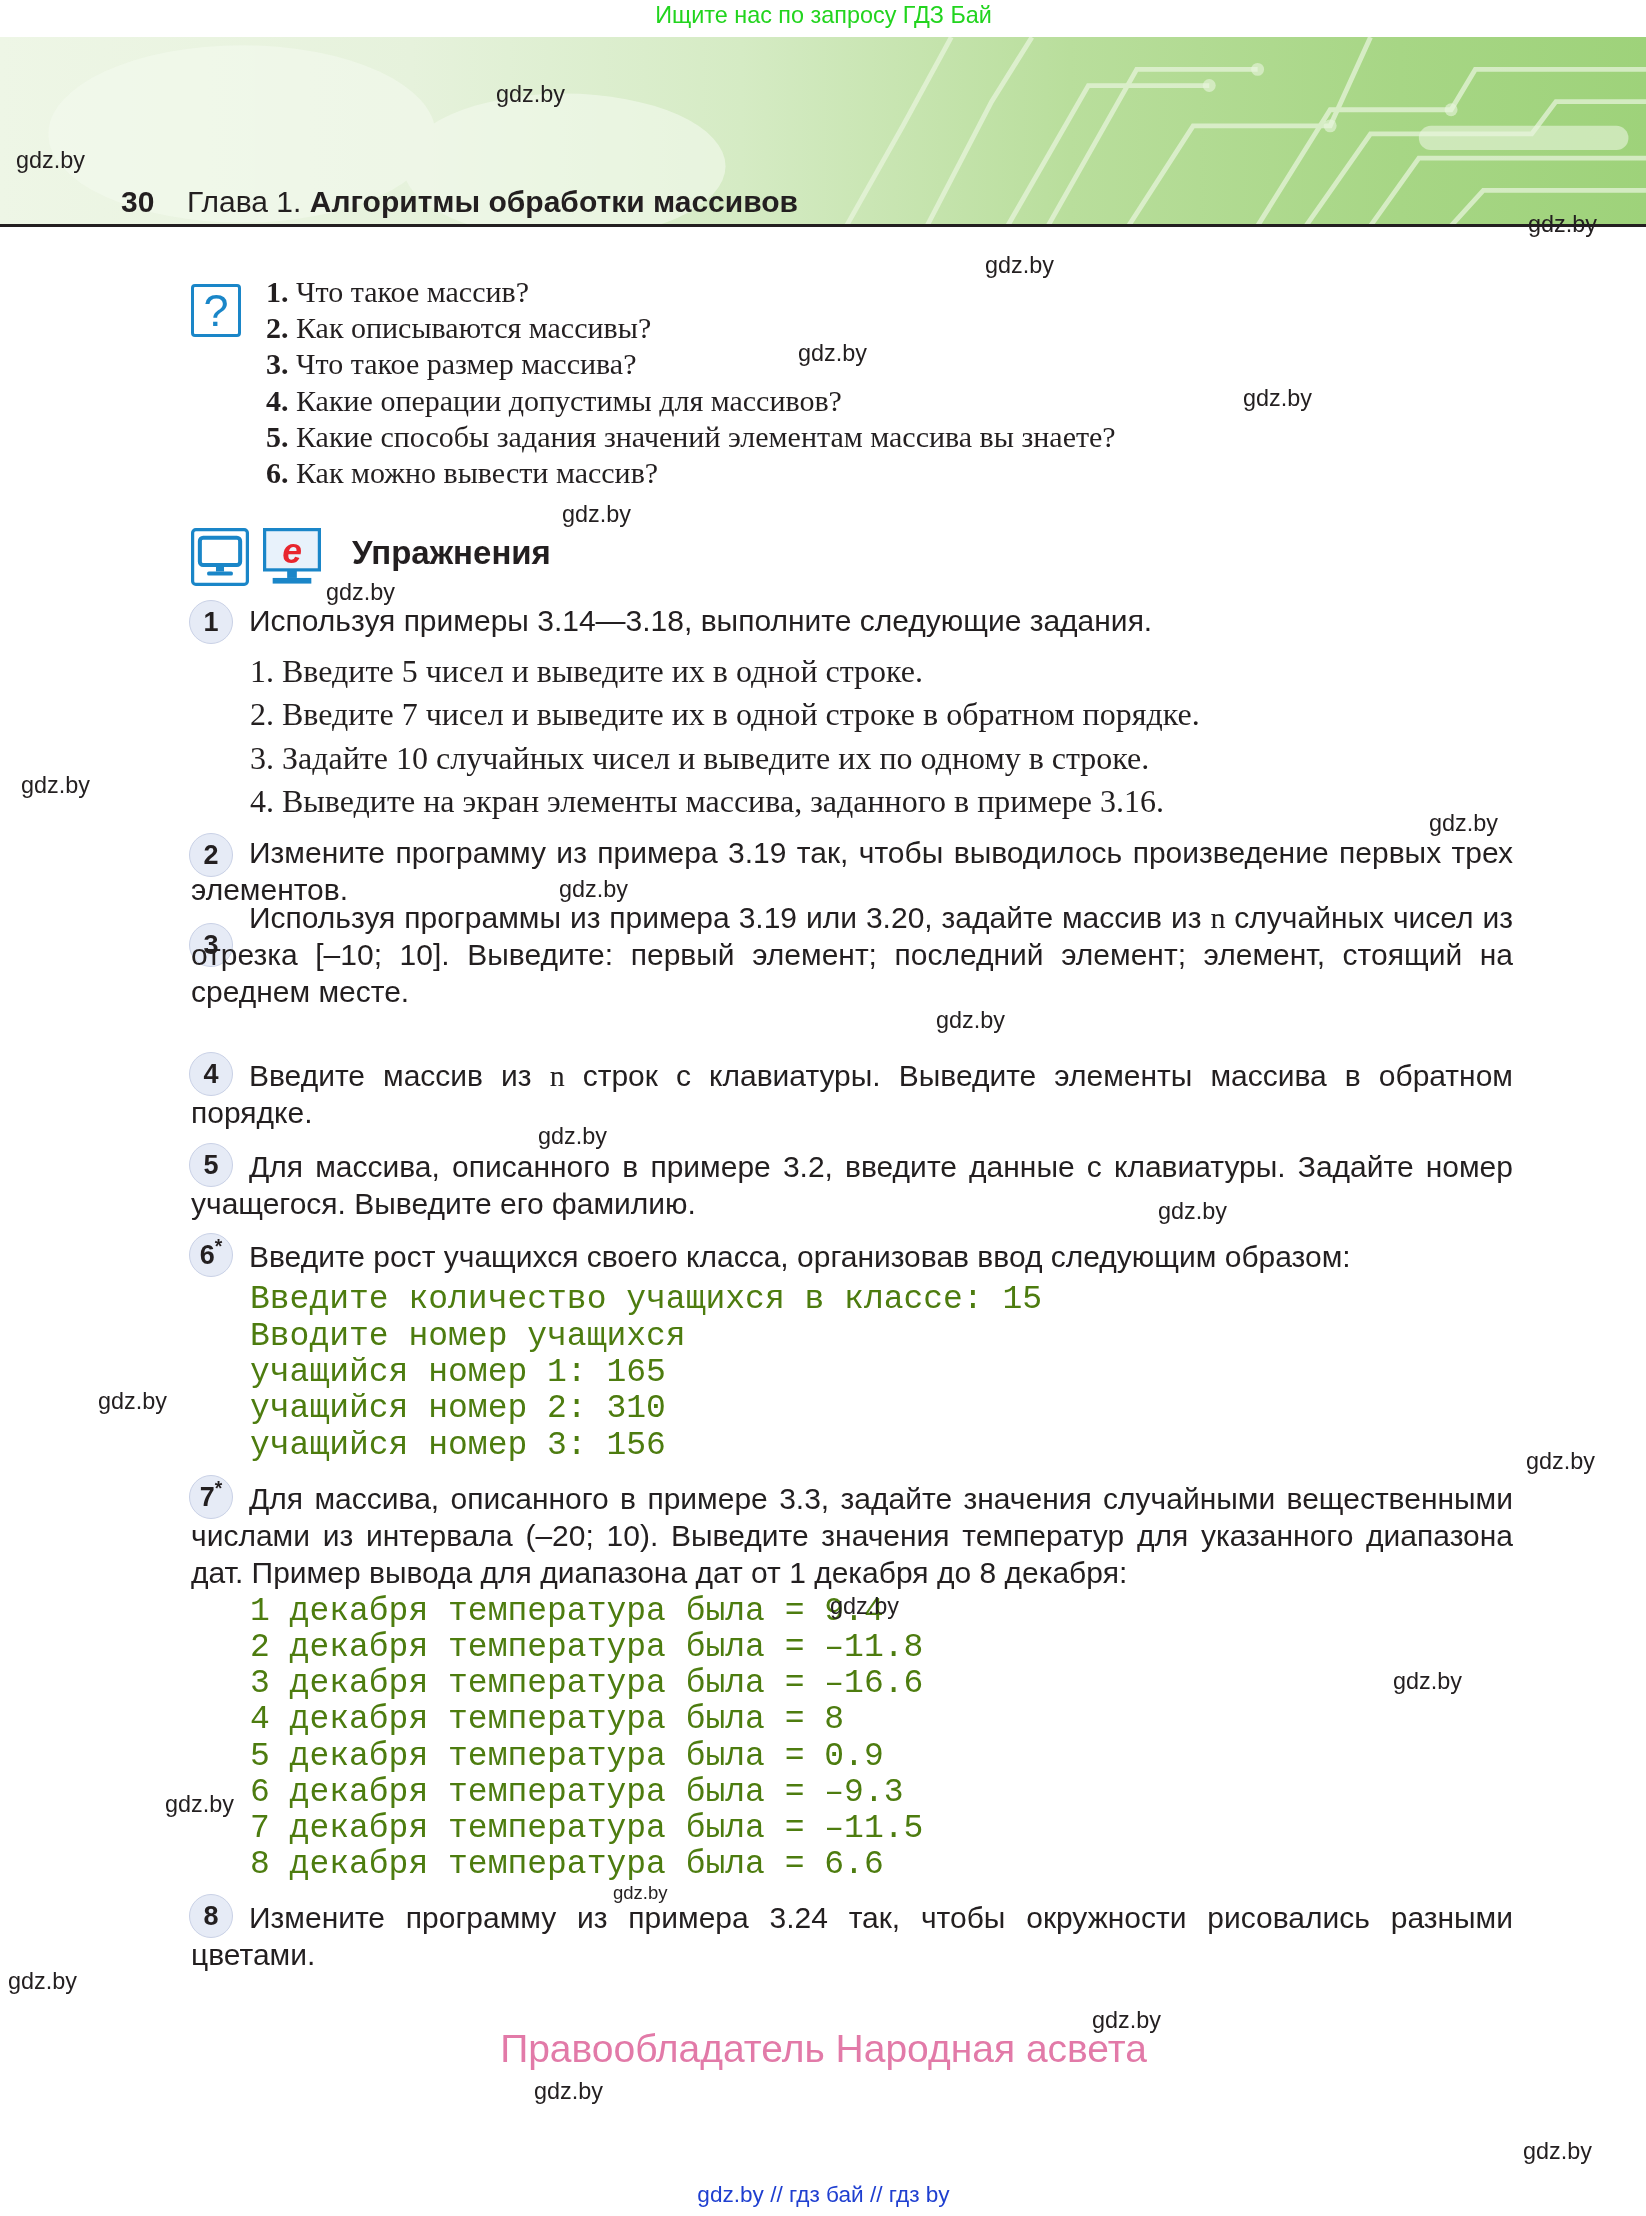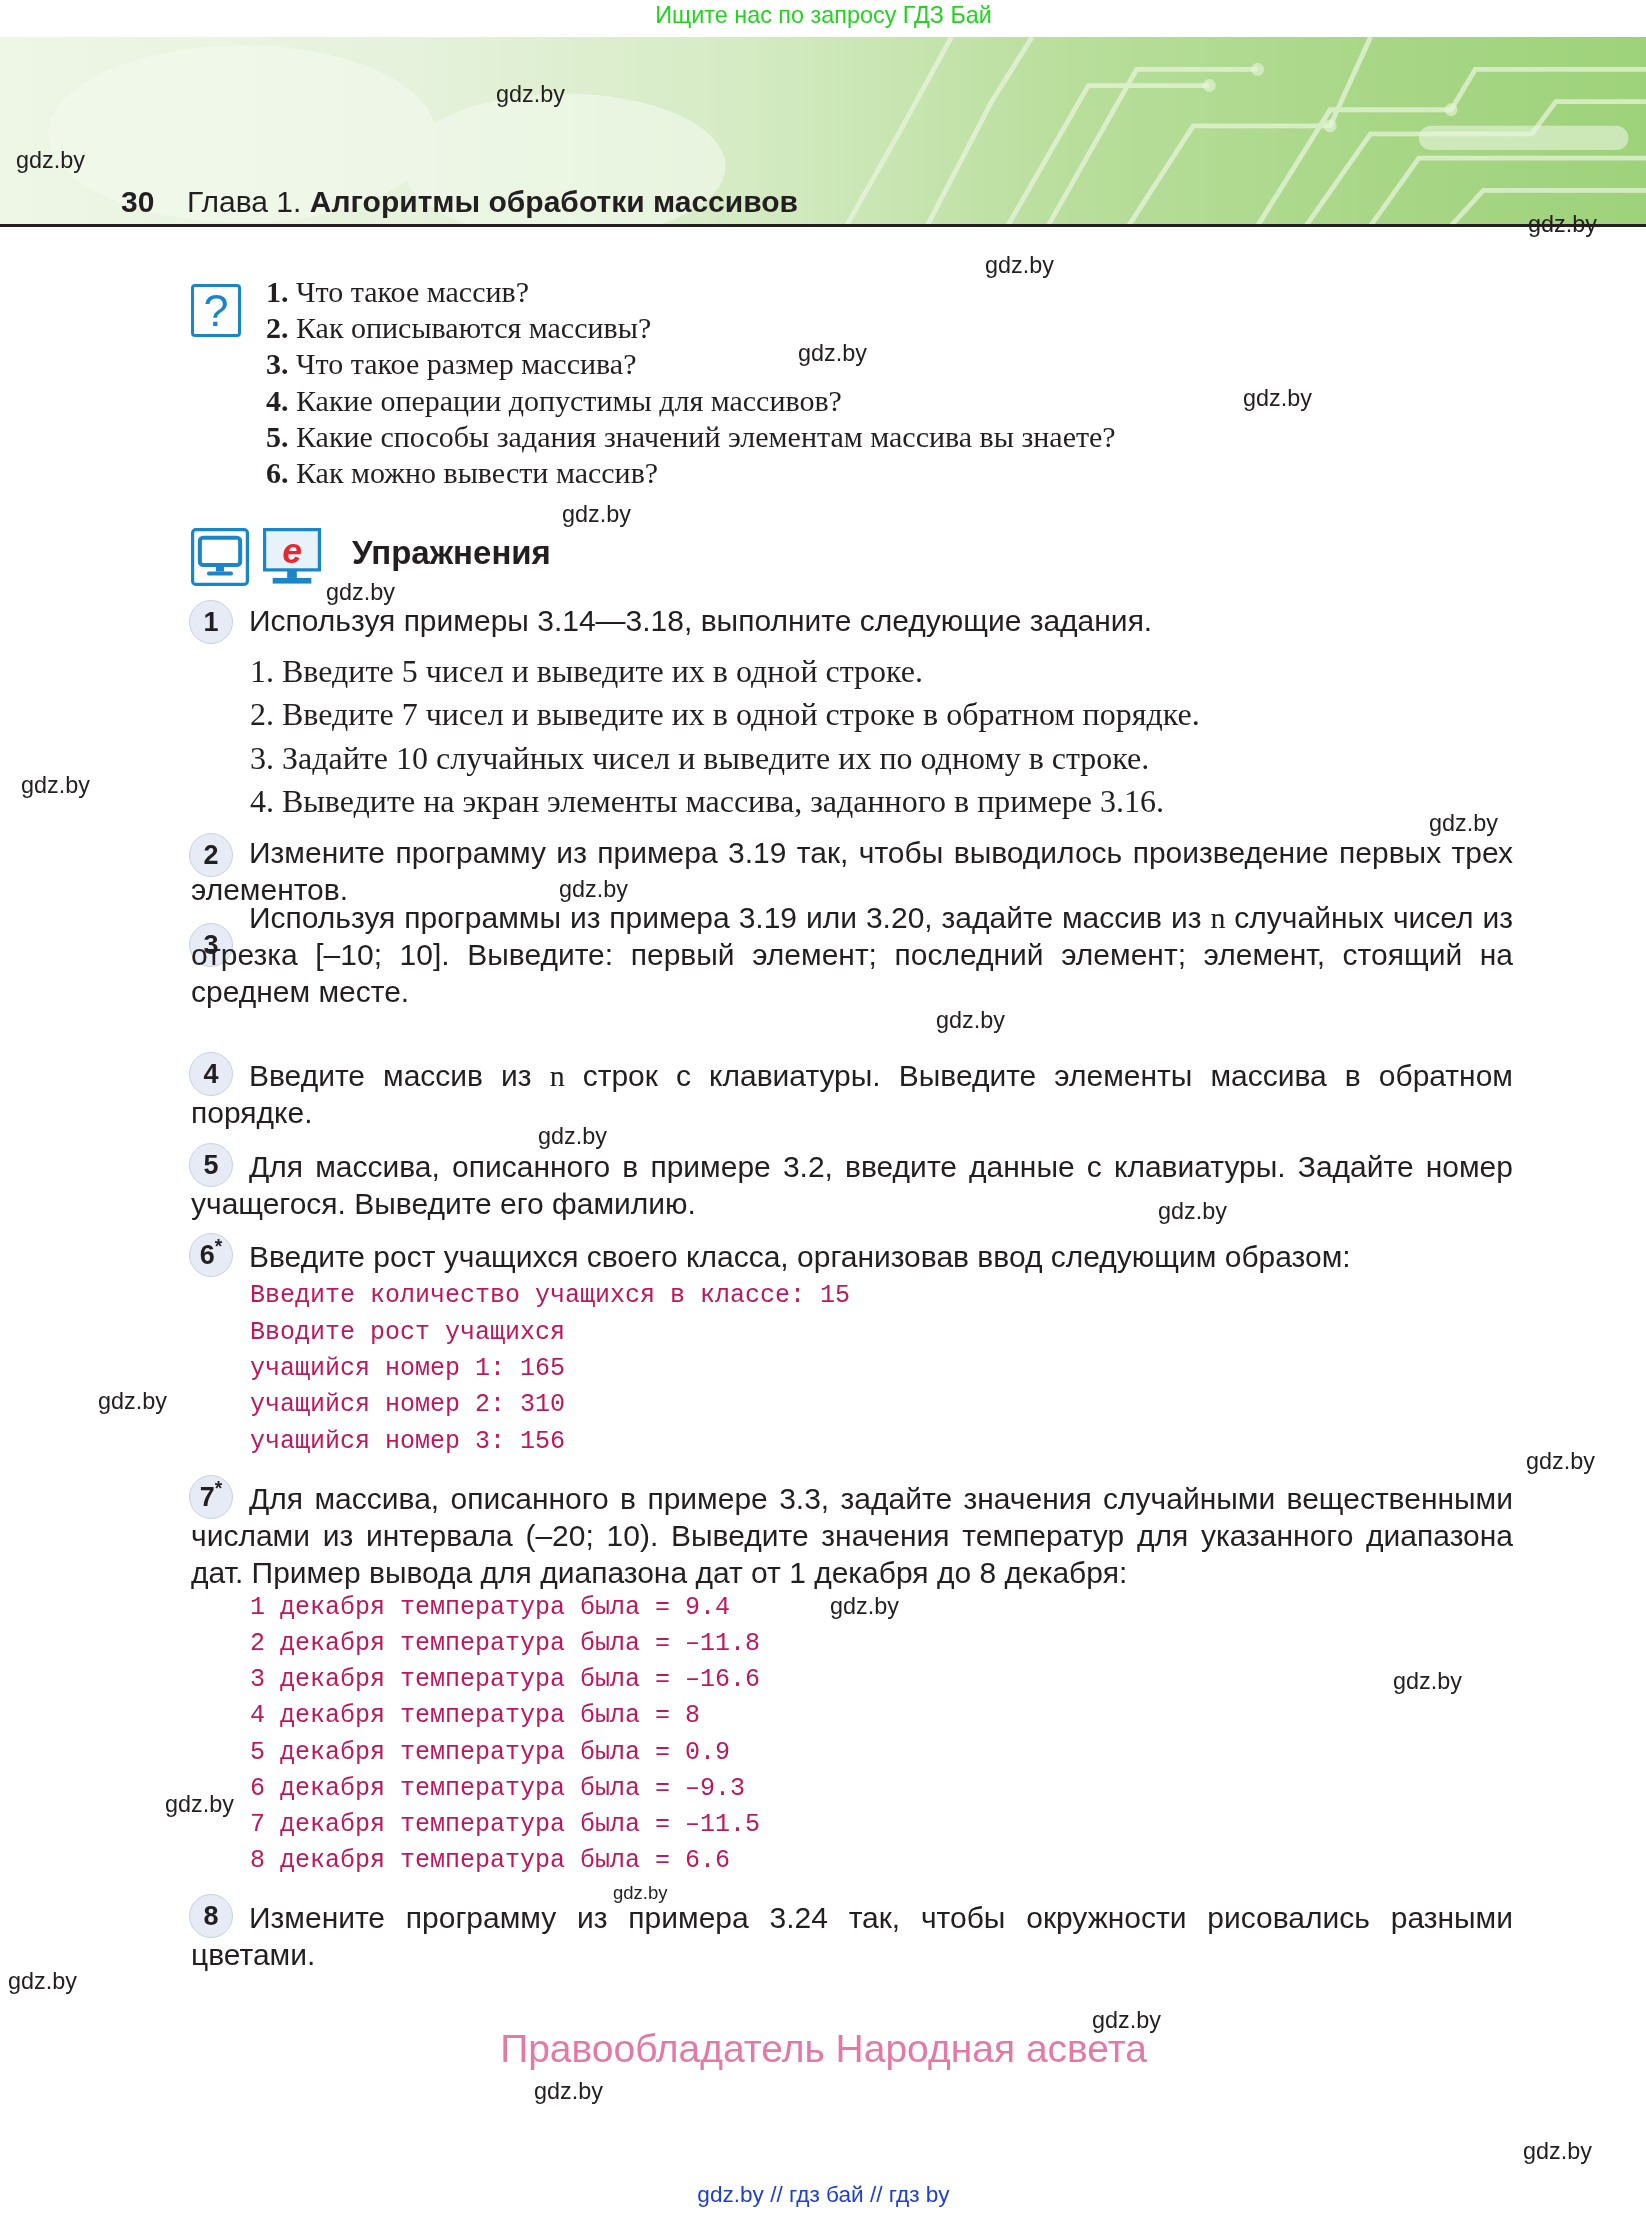--- a/index.html
+++ b/index.html
@@ -17,21 +17,21 @@
   .qbox{position:absolute;left:191px;top:284px;width:50px;height:53px;border:3.2px solid #1a86c8;border-radius:4px;box-sizing:border-box;color:#1a86c8;font-size:45px;line-height:47px;text-align:center;}
   .q-line{position:absolute;left:266px;font-size:30px;white-space:nowrap;font-family:Liberation Serif, serif;}
   .q-line .n{font-weight:bold;}
   .ex-icon{position:absolute;top:528px;width:58px;height:58px;}
   .ex-heading{left:352px;top:534px;font-size:33px;font-weight:bold;}
   .badge{position:absolute;width:44px;height:44px;border-radius:50%;background:#e6ebf6;border:0.8px solid #c9d1e6;box-sizing:border-box;font-weight:bold;font-size:27px;text-align:center;line-height:42px;color:#231f20;}
   .badge sup{font-size:19.3px;line-height:0;vertical-align:11.3px;}
   .para{position:absolute;left:191px;width:1322px;font-size:30px;line-height:37px;text-align:justify;}
   .para .ind{display:inline-block;width:58px;}
   .serif-line{position:absolute;left:250px;font-family:"Liberation Serif","DejaVu Serif",serif;font-weight:normal;font-size:32px;white-space:nowrap;}
-  .mono-line{position:absolute;left:250px;font-family:"Liberation Mono","DejaVu Sans Mono",monospace;font-size:25px;white-space:nowrap;color:#be185d;}
+  .mono-line{position:absolute;left:250px;font-family:"Liberation Mono","DejaVu Sans Mono",monospace;font-size:33px;white-space:nowrap;color:#4d7c0f;}
   .it{font-family:"Liberation Serif",serif;}
   .copyright{left:0;width:1647px;top:2027px;text-align:center;color:#e27aa8;font-size:39px;}
   .bottom-links{left:0;width:1647px;top:2182px;text-align:center;color:#1f3fd0;font-size:22.6px;}
 </style>
 </head>
 <body>
 
 <div class="abs top-banner">Ищите нас по запросу ГДЗ Бай</div>
 
 <div class="header-band">
@@ -106,21 +106,21 @@
 
 <div class="badge" style="left:189px;top:1052px"><span>4</span></div>
 <div class="para" style="top:1057px"><span class="ind"></span><span>Введите массив из </span><span class="it">n</span><span> строк с клавиатуры. Выведите элементы массива в обратном порядке.</span></div>
 
 <div class="badge" style="left:189px;top:1143px"><span>5</span></div>
 <div class="para" style="top:1148px"><span class="ind"></span><span>Для массива, описанного в примере 3.2, введите данные с клавиатуры. Задайте номер учащегося. Выведите его фамилию.</span></div>
 
 <div class="badge" style="left:189px;top:1233px"><span>6</span><sup>*</sup></div>
 <div class="para" style="top:1238px"><span class="ind"></span><span>Введите рост учащихся своего класса, организовав ввод следующим образом:</span></div>
 <div class="mono-line" style="top:1281px">Введите количество учащихся в классе: 15</div>
-<div class="mono-line" style="top:1318px">Вводите рост учащихся</div>
+<div class="mono-line" style="top:1318px">Вводите номер учащихся</div>
 <div class="mono-line" style="top:1354px">учащийся номер 1: 165</div>
 <div class="mono-line" style="top:1390px">учащийся номер 2: 310</div>
 <div class="mono-line" style="top:1427px">учащийся номер 3: 156</div>
 
 <div class="badge" style="left:189px;top:1475px"><span>7</span><sup>*</sup></div>
 <div class="para" style="top:1480px"><span class="ind"></span><span>Для массива, описанного в примере 3.3, задайте значения случайными вещественными числами из интервала (–20; 10). Выведите значения температур для указанного диапазона дат. Пример вывода для диапазона дат от 1 декабря до 8 декабря:</span></div>
 <div class="mono-line" style="top:1593px">1 декабря температура была = 9.4</div>
 <div class="mono-line" style="top:1629px">2 декабря температура была = –11.8</div>
 <div class="mono-line" style="top:1665px">3 декабря температура была = –16.6</div>
 <div class="mono-line" style="top:1701px">4 декабря температура была = 8</div>

